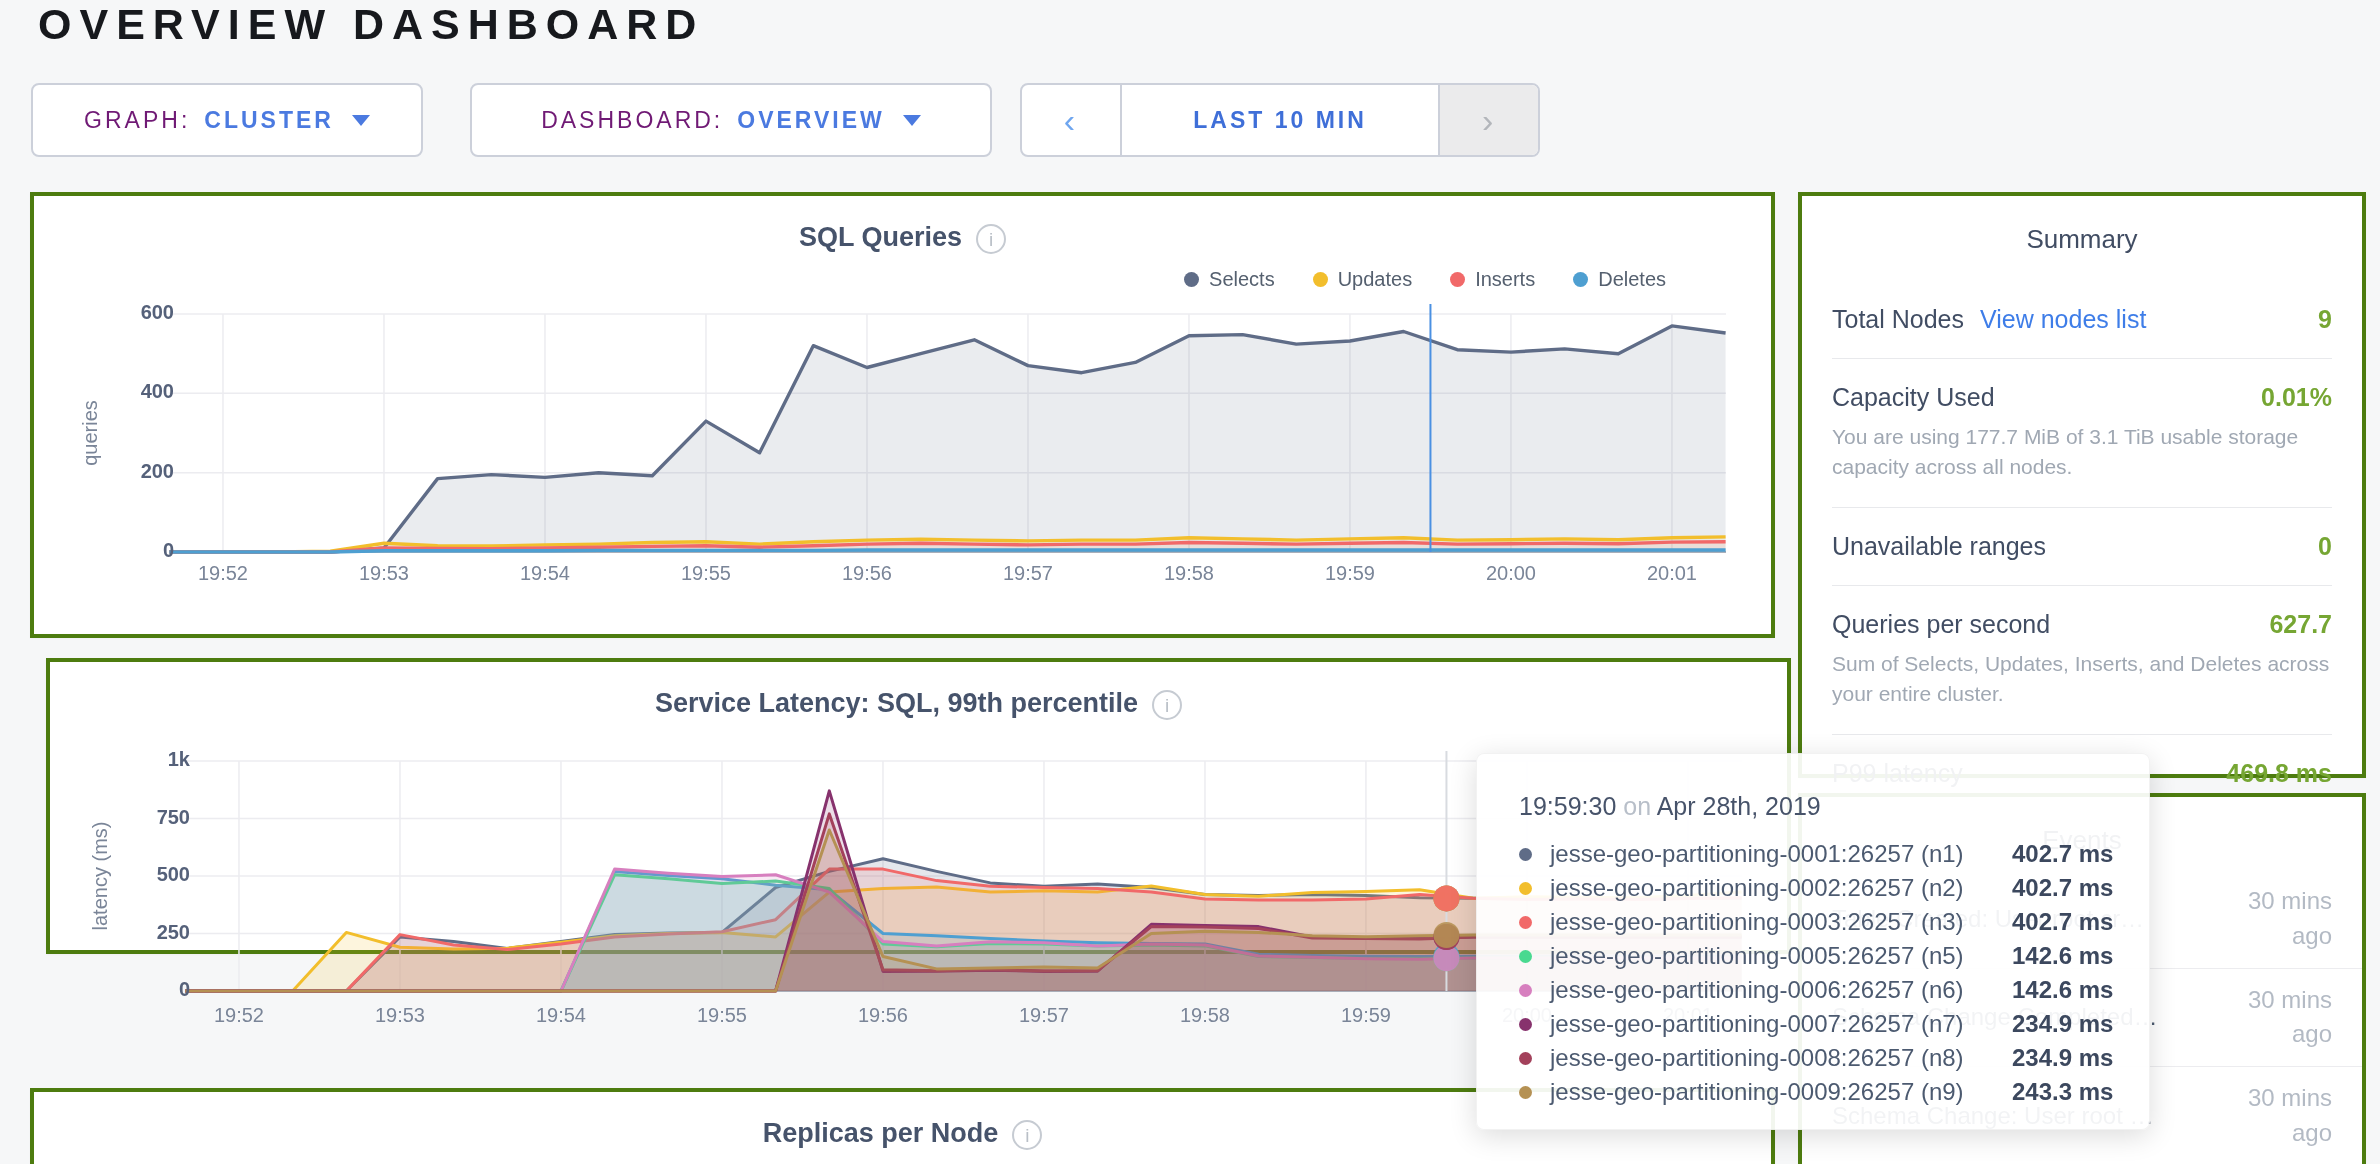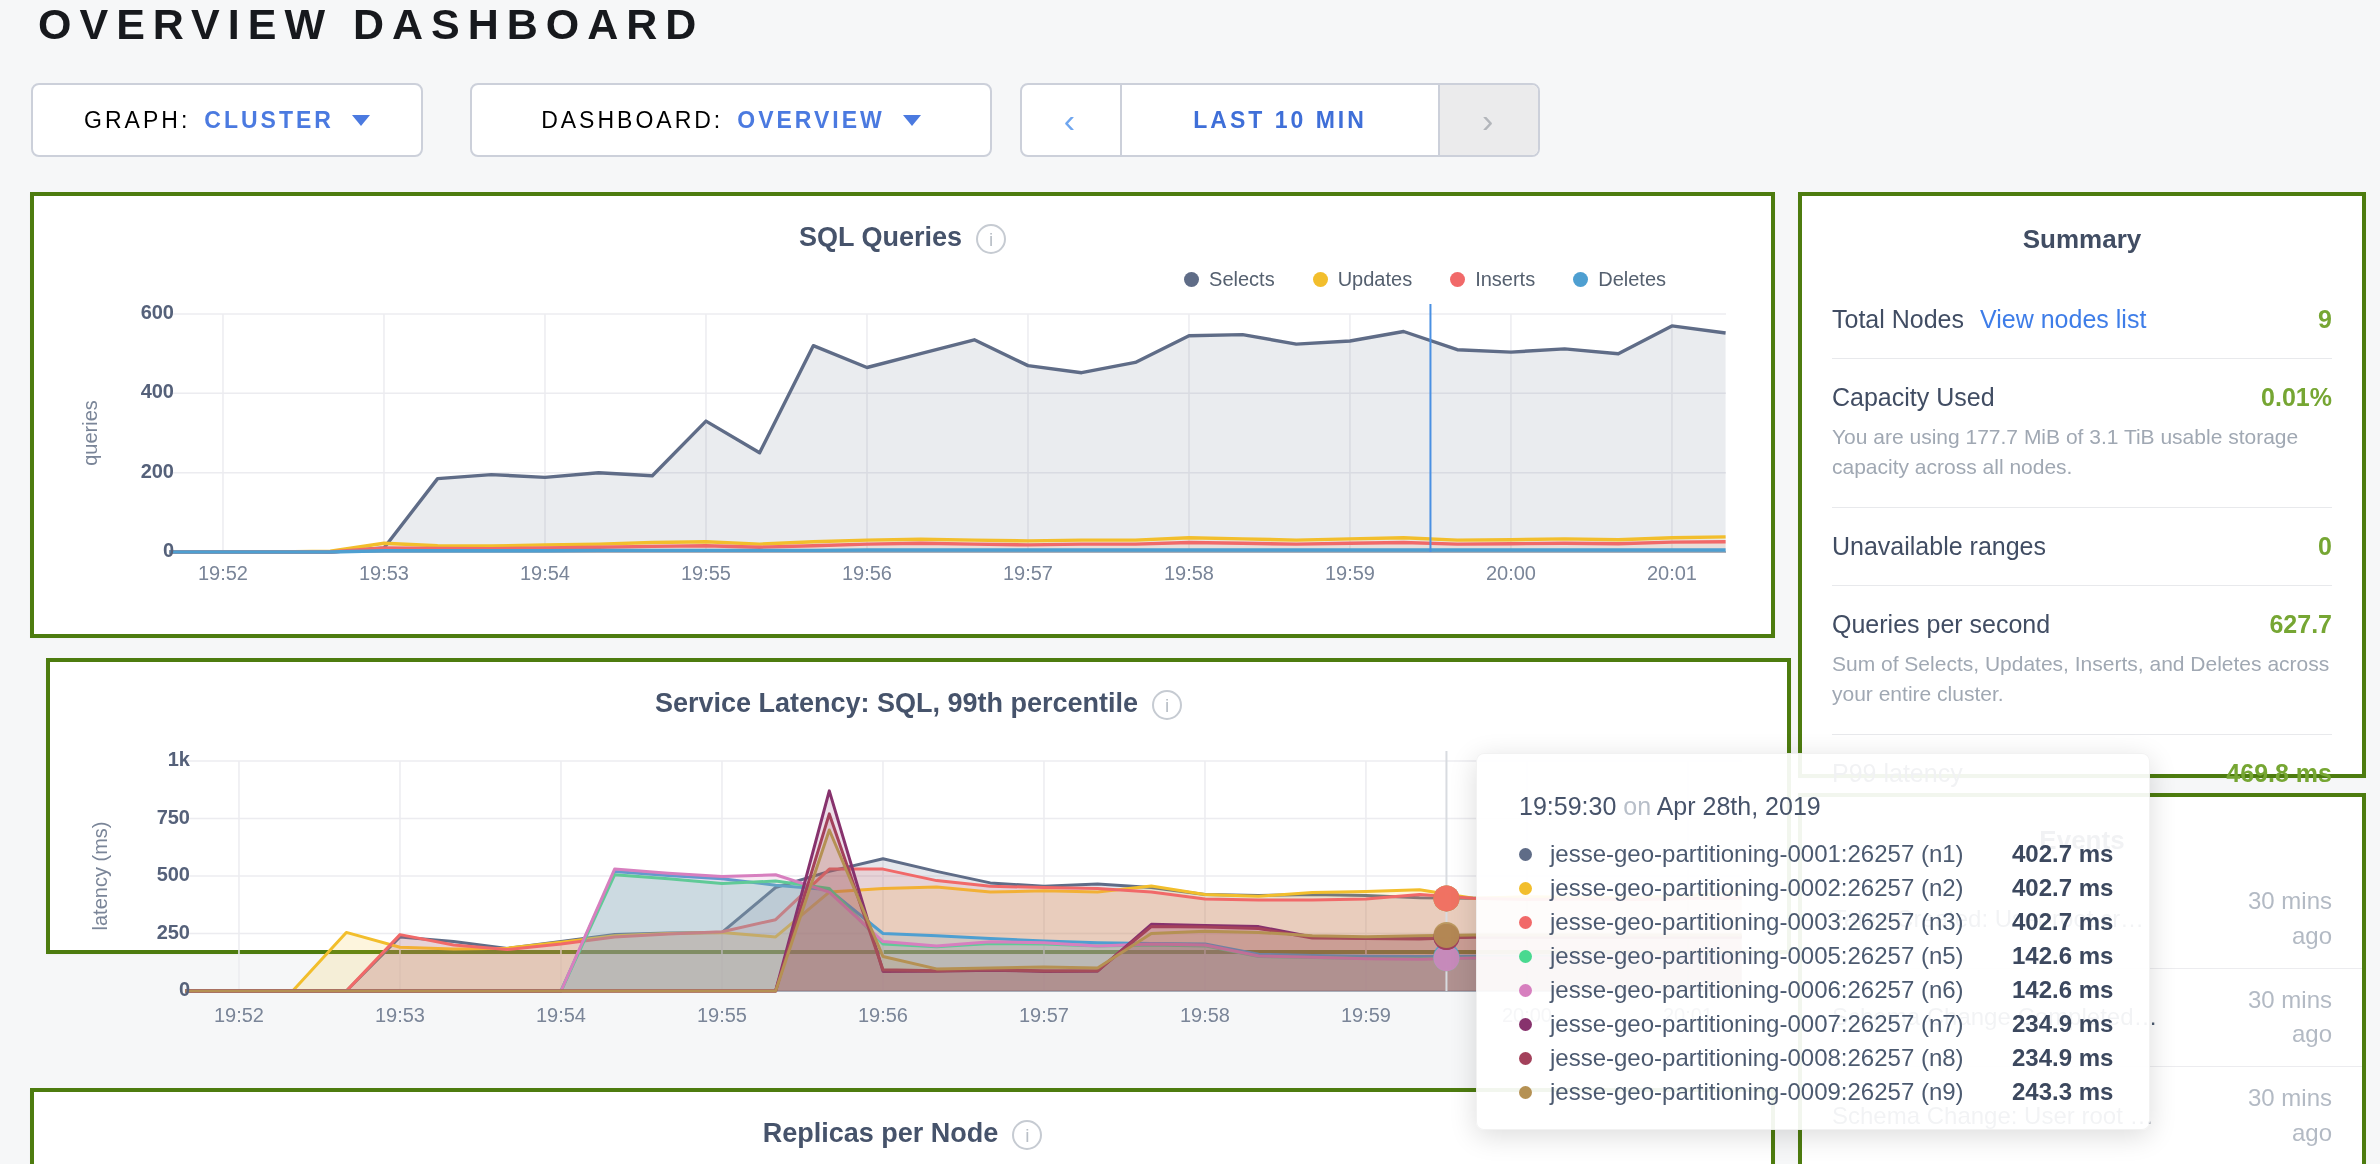--- a/index.html
+++ b/index.html
@@ -4,21 +4,21 @@
 <style>
   html,body{margin:0;padding:0;background:#f6f7f8;overflow:hidden;}
   #page{position:relative;width:2380px;height:1164px;overflow:hidden;
         font-family:"Liberation Sans",sans-serif;color:#46526a;margin-left:8px;}
   
   #page-title{position:absolute;left:30px;top:0px;margin:0;font-size:43px;font-weight:bold;
               letter-spacing:8px;color:#17191d;}
   .control{position:absolute;top:83px;height:74px;background:#fff;border:2px solid #ccd0da;
            border-radius:8px;display:flex;align-items:center;justify-content:center;
            font-size:23px;letter-spacing:3px;box-sizing:border-box;cursor:pointer;}
-  .ctl-label{color:#000000;}
+  .ctl-label{color:#701a75;}
   .ctl-value{color:#4b7ae0;margin-left:14px;font-weight:bold;}
   .caret{width:0;height:0;border-left:9px solid transparent;border-right:9px solid transparent;
          border-top:11px solid #4b7ae0;margin-left:18px;}
   #time-selector{padding:0;overflow:hidden;}
   .ts-seg{height:100%;display:flex;align-items:center;justify-content:center;box-sizing:border-box;}
   .ts-prev{width:100px;border-right:2px solid #ccd0da;color:#6fa6ef;font-size:34px;}
   .ts-cur{width:318px;color:#3f6fd8;font-weight:bold;}
   .ts-next{width:100px;border-left:2px solid #ccd0da;background:#ebebec;color:#b3b6bb;font-size:34px;}
   
   .card{position:absolute;background:#fff;border:4px solid #4d7c0f;border-radius:0;
@@ -30,21 +30,21 @@
              vertical-align:middle;margin-left:14px;box-sizing:border-box;}
   .legend{position:absolute;top:72px;right:105px;display:flex;gap:38px;align-items:center;}
   .legend-item{display:flex;align-items:center;gap:10px;font-size:20px;color:#55606f;letter-spacing:0;}
   .legend-dot{width:15px;height:15px;border-radius:50%;}
   .chart-svg{position:absolute;left:0;top:0;}
   .xtick{position:absolute;width:80px;text-align:center;font-size:20px;color:#7a8598;}
   .ytick{position:absolute;left:40px;width:100px;text-align:right;font-size:20px;color:#55617a;font-weight:bold;}
   .axis-label{position:absolute;font-size:20px;color:#7a8598;transform:translate(-50%,-50%) rotate(-90deg);
               white-space:nowrap;}
   
-  .panel-title{padding-top:28px;text-align:center;font-size:26px;font-weight:bold;color:#414d63;}
+  .panel-title{padding-top:28px;text-align:center;font-size:26px;font-weight:normal;color:#414d63;}
   .sum-row{margin:0 30px;padding:24px 0;border-bottom:1px solid #e8e9ec;}
   .sum-row:last-child{border-bottom:none;}
   .sum-main{display:flex;align-items:baseline;font-size:25px;color:#414d63;}
   .sum-label{white-space:nowrap;}
   .sum-link{color:#3e7de8;margin-left:16px;cursor:pointer;white-space:nowrap;}
   .sum-value{margin-left:auto;color:#76a633;font-weight:bold;}
   .sum-note{margin-top:10px;font-size:21px;line-height:1.45;color:#a0a8b3;}
   
   .event-row{margin:0;padding:14px 30px;min-height:48px;border-bottom:1px solid #ececef;
              display:flex;align-items:center;justify-content:space-between;}

